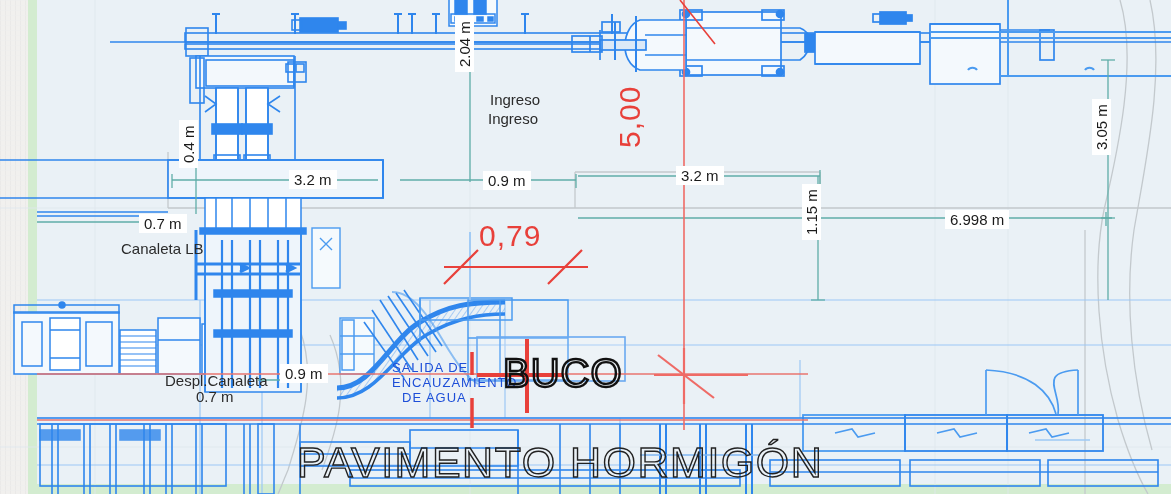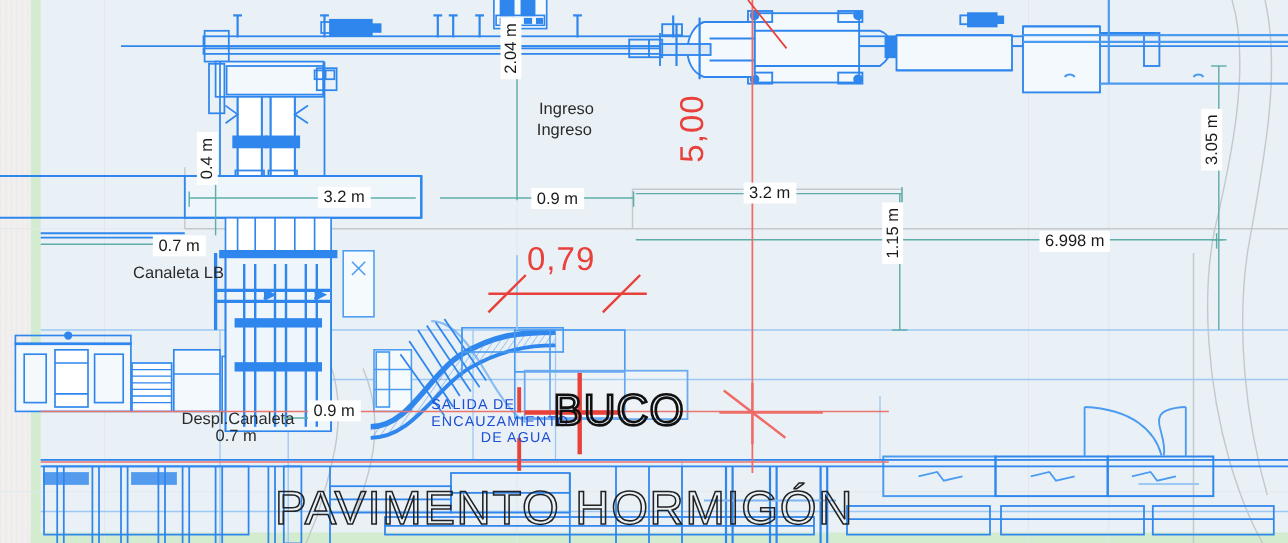--- a/index.html
+++ b/index.html
@@ -45,20 +45,21 @@
   }
   .bigtxt{
     position:absolute;
     font-size:43px;
     line-height:46px;
     white-space:nowrap;
     color:transparent;
     -webkit-text-stroke:1.4px #222;
     letter-spacing:1.5px;
     font-weight:400;
+    margin-left:47px;
   }
   .bucotxt{
     position:absolute;
     font-size:40px;
     line-height:42px;
     white-space:nowrap;
     color:transparent;
     -webkit-text-stroke:2.4px #111;
     letter-spacing:1px;
     margin-left:22px;
@@ -514,19 +515,19 @@
 
   <div class="plain" style="left:490px;top:91px;text-align:center;"><span>Ingreso</span></div>
   <div class="plain" style="left:488px;top:110px;"><span>Ingreso</span></div>
 
   <div class="plain" style="left:121px;top:240px;"><span>Canaleta LB</span></div>
 
   <div class="plain" style="left:165px;top:372px;text-align:right;"><span>Despl.Canaleta</span></div>
 
   <div class="faint" style="left:392px;top:360px;"><span>SALIDA DE</span></div>
   <div class="faint" style="left:392px;top:375px;"><span>ENCAUZAMIENTO</span></div>
-  <div class="faint" style="left:402px;top:390px;margin-left:35px;"><span>DE AGUA</span></div>
+  <div class="faint" style="left:402px;top:390px;"><span>DE AGUA</span></div>
 
   <div class="bucotxt" style="left:481px;top:352px;"><span>BUCO</span></div>
 
   <div class="bigtxt" style="left:250px;top:439px;"><span>PAVIMENTO HORMIGÓN</span></div>
 
 </div>
 
 </body></html>

